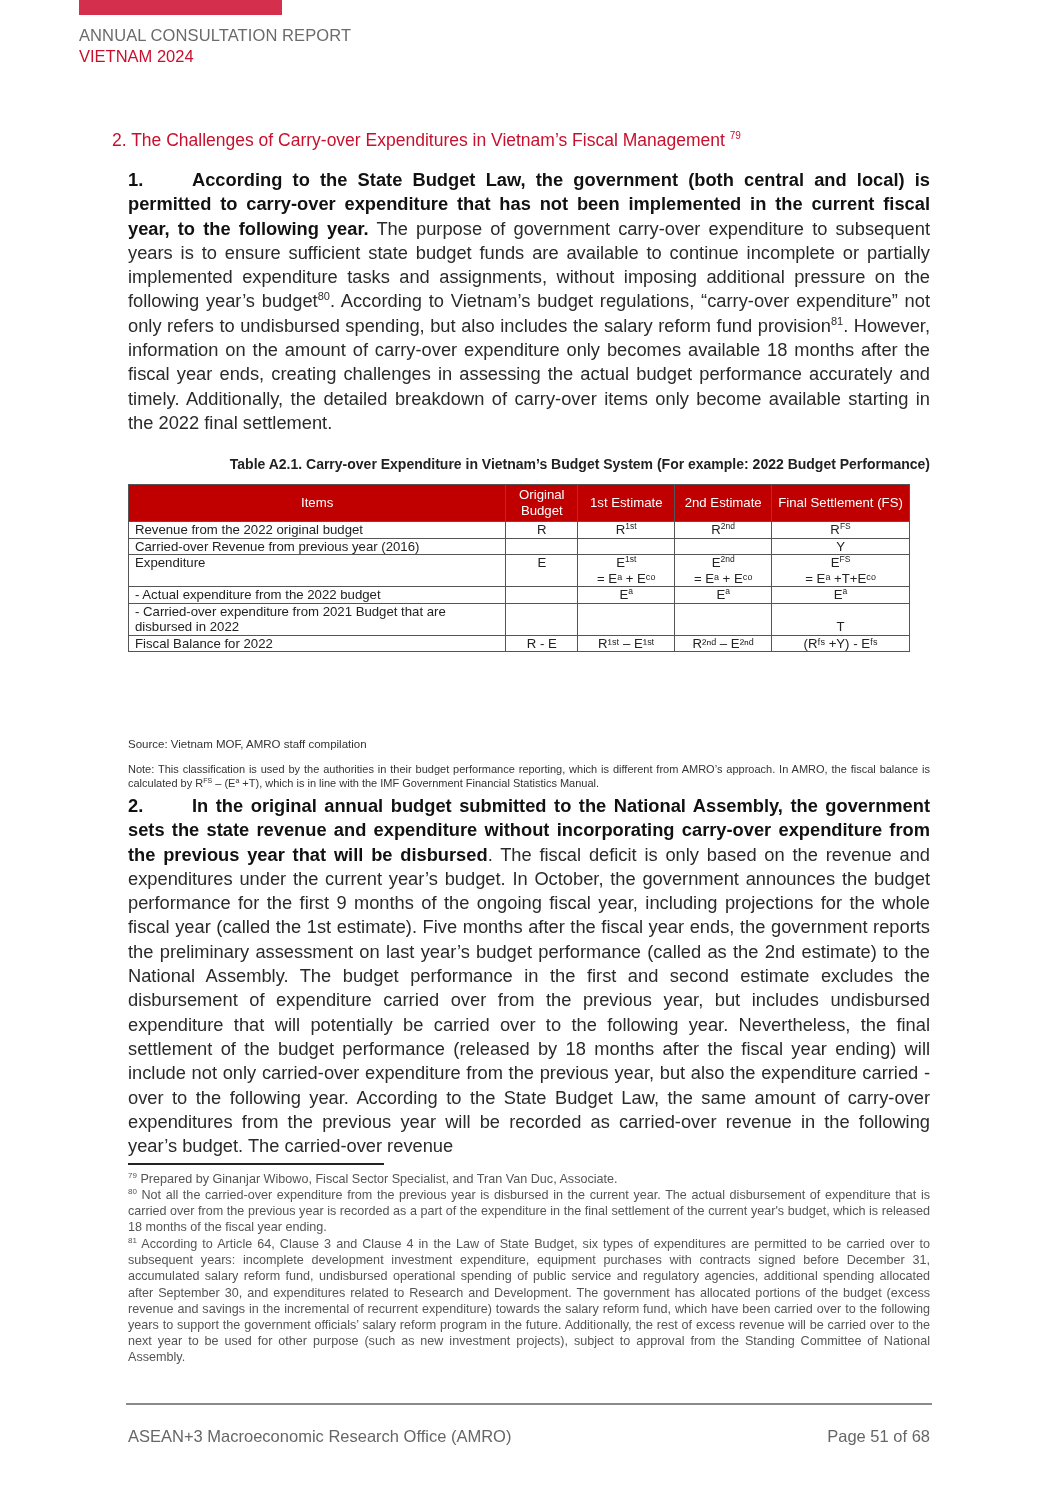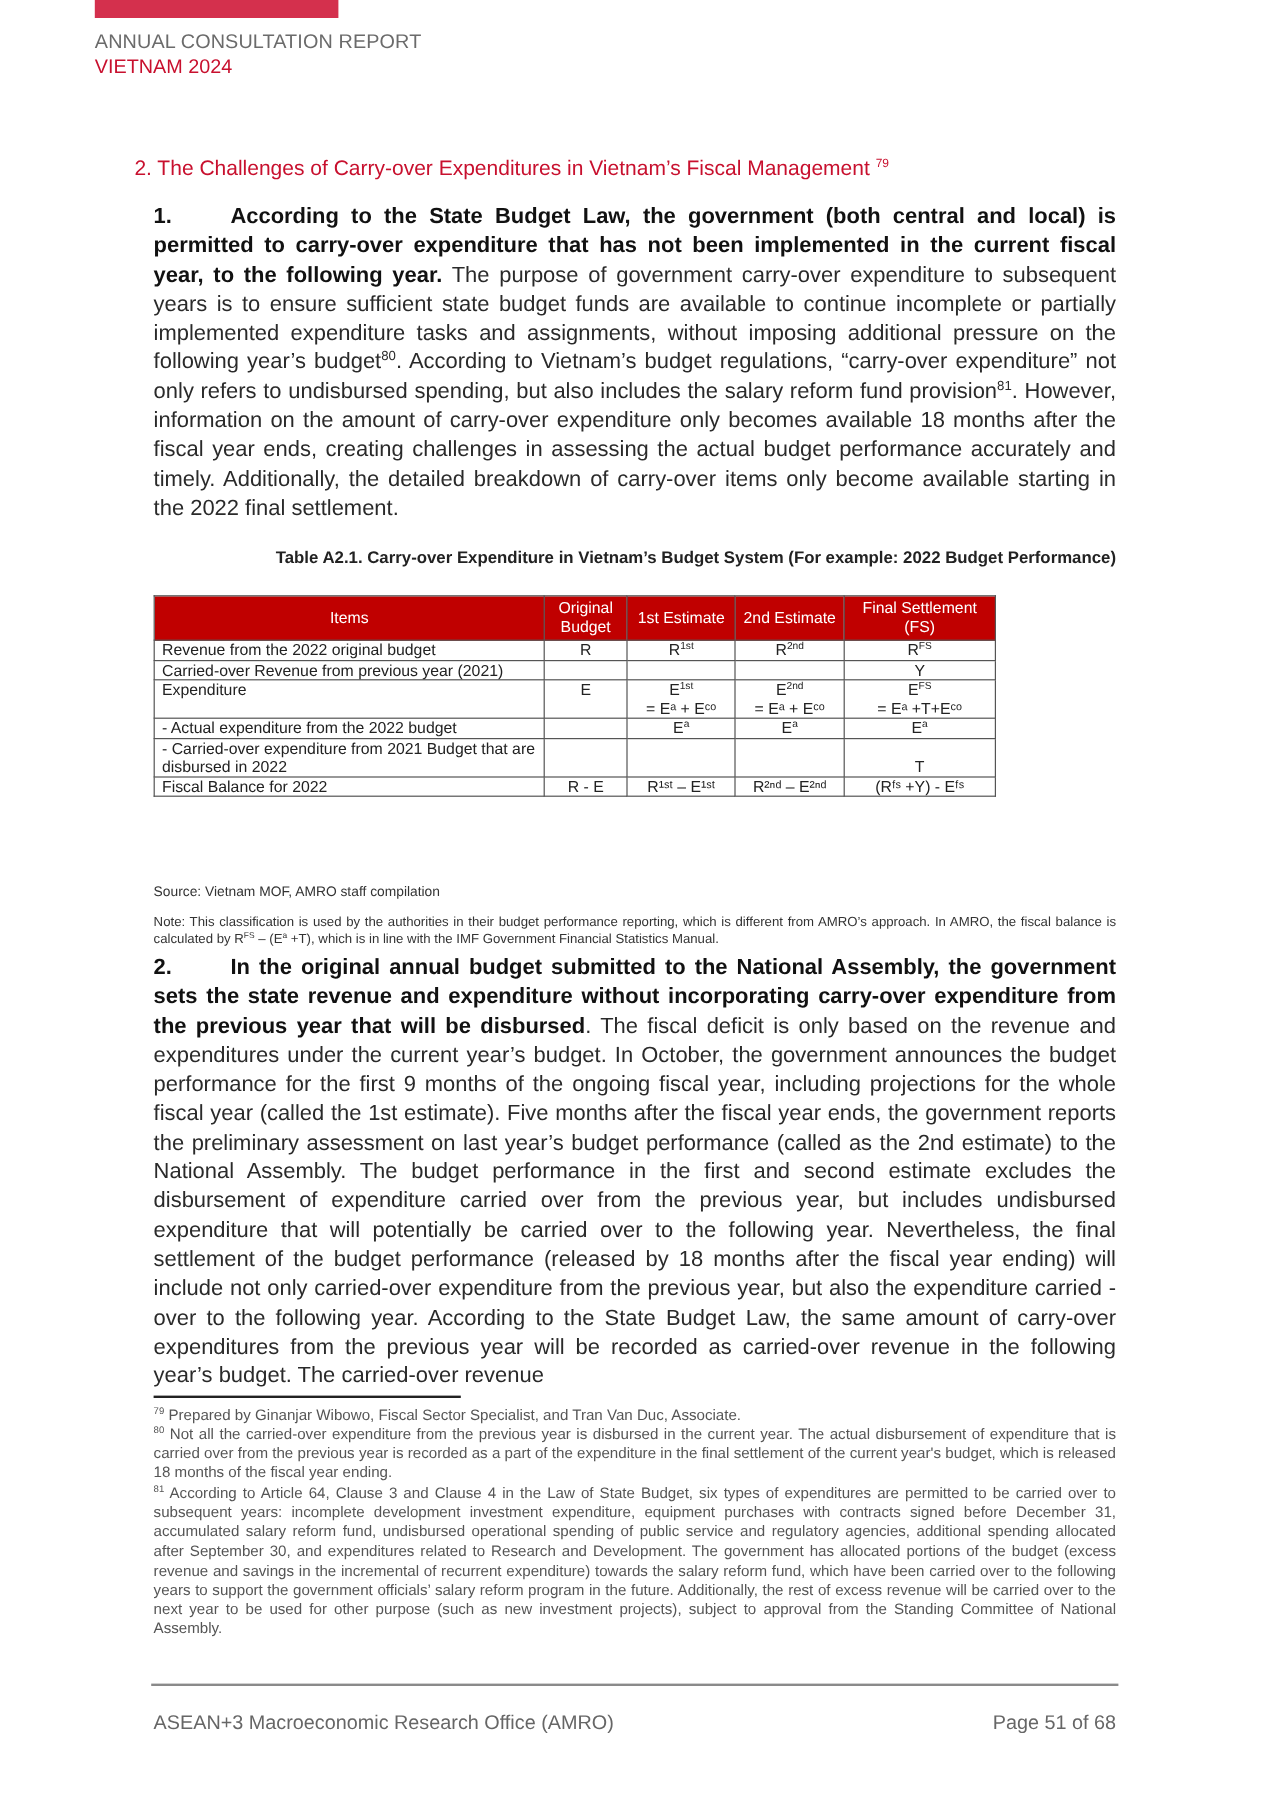--- a/index.html
+++ b/index.html
@@ -9,21 +9,21 @@
   .hdr2 { position: absolute; left: 79px; top: 47px; font-size: 16.5px; color: #c8102e; }
   .sec-title { position: absolute; left: 112px; top: 130px; font-size: 17.5px; color: #c8102e; }
   .sec-title sup { font-size: 10px; vertical-align: 7px; }
   .para { position: absolute; left: 128px; width: 802px; font-size: 18.3px; line-height: 24.3px; text-align: justify; color: #2a2a2a; }
   .para b { color: #111; }
   .para .num { display: inline-block; width: 64px; font-weight: bold; color:#111; }
   .para sup { font-size: 11px; vertical-align: 7px; line-height: 0; }
   .p1 { top: 168px; }
   .p2 { top: 794px; }
   .tcap { position: absolute; left: 128px; width: 802px; top: 456px; font-size: 14px; font-weight: bold; text-align: right; line-height: 17px; color: #222; }
-  table.t { position: absolute; left: 128px; top: 496px; width: 702px; border-collapse: collapse; font-size: 13.2px; color: #222; }
+  table.t { position: absolute; left: 128px; top: 484px; width: 782px; border-collapse: collapse; font-size: 13.2px; color: #222; }
   table.t th { background: #c00000; color: #fff; font-weight: normal; border: 1.5px solid #555; padding: 2px 4px; line-height: 16px; height: 32px; }
   table.t td { border: 1.5px solid #555; padding: 0 6px; line-height: 15.5px; vertical-align: top; margin-left: 45px; }
   table.t td.c { text-align: center; }
   table.t sup { font-size: 8.5px; vertical-align: 5px; line-height: 0; }
   .src { position: absolute; left: 128px; top: 738px; font-size: 11.5px; color: #333; }
   .note { position: absolute; left: 128px; top: 763px; width: 802px; font-size: 11px; line-height: 13.5px; color: #333; text-align: justify; }
   .note sup { font-size: 7px; vertical-align: 4px; line-height: 0; }
   .fnline { position: absolute; left: 128px; top: 1163px; width: 256px; height: 1.5px; background: #222; }
   .fn { position: absolute; left: 128px; width: 802px; font-size: 12.6px; line-height: 16.2px; color: #555; text-align: justify; }
   .fn sup { font-size: 8px; vertical-align: 5px; line-height: 0; }
@@ -71,21 +71,21 @@
   </thead>
   <tbody>
     <tr>
       <td>Revenue from the 2022 original budget</td>
       <td class="c">R</td>
       <td class="c"><span>R</span><sup>1st</sup></td>
       <td class="c"><span>R</span><sup>2nd</sup></td>
       <td class="c"><span>R</span><sup>FS</sup></td>
     </tr>
     <tr>
-      <td>Carried-over Revenue from previous year (2021)</td>
+      <td>Carried-over Revenue from previous year (2016)</td>
       <td class="c"></td>
       <td class="c"></td>
       <td class="c"></td>
       <td class="c">Y</td>
     </tr>
     <tr>
       <td style="height:31px">Expenditure</td>
       <td class="c">E</td>
       <td class="c"><span>E</span><sup>1st</sup><br><span>= Eᵃ + Eᶜᵒ</span></td>
       <td class="c"><span>E</span><sup>2nd</sup><br><span>= Eᵃ + Eᶜᵒ</span></td>

